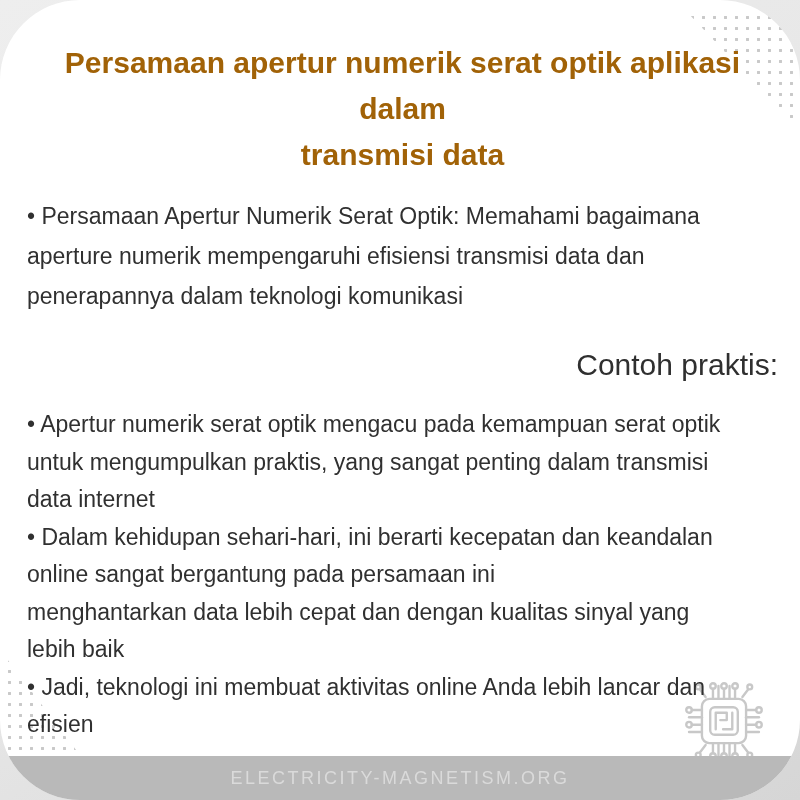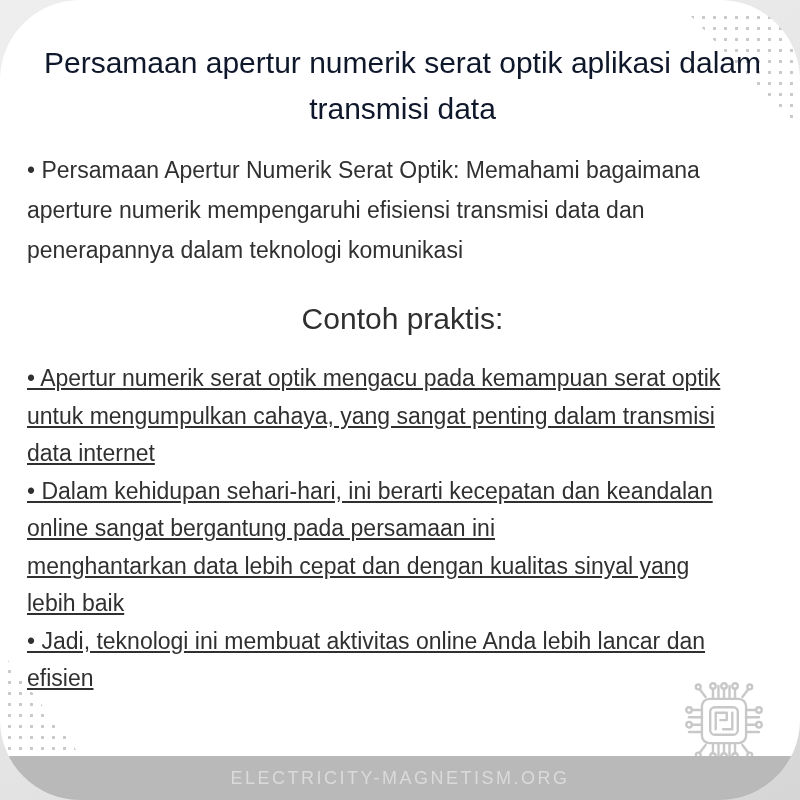--- a/index.html
+++ b/index.html
@@ -39,43 +39,42 @@
   }
   .content {
     position: relative;
     z-index: 1;
     padding: 40px 22px 0 27px;
     color: #303030;
   }
   .title {
     text-align: center;
     font-size: 30px;
-    font-weight: 400;
+    font-weight: 700;
     line-height: 46px;
     margin: 0;
-    color: #0f172a;
+    color: #a16207;
   }
   .intro {
     margin-top: 18px;
     font-size: 23px;
     line-height: 40px;
   }
   .section-heading {
-    text-align: center;
+    text-align: right;
     font-size: 30px;
     font-weight: 400;
     line-height: 42px;
     margin: 28px 0 12px 0;
     color: #2f2f2f;
   }
   .bullets {
     margin-top: 20px;
     font-size: 23px;
     line-height: 37.5px;
-    text-decoration: underline;
   }
   .line { white-space: nowrap; }
   .footer-bar {
     position: absolute;
     left: 0; right: 0; bottom: 0;
     height: 44px;
     background: #b9b9b9;
     display: flex;
     align-items: center;
     justify-content: center;
@@ -159,21 +158,21 @@
       <div class="line">• Persamaan Apertur Numerik Serat Optik: Memahami bagaimana</div>
       <div class="line">aperture numerik mempengaruhi efisiensi transmisi data dan</div>
       <div class="line">penerapannya dalam teknologi komunikasi</div>
     </div>
 
     <h2 class="section-heading">Contoh praktis:</h2>
 
     <div class="bullets">
       <div>
         <div class="line">• Apertur numerik serat optik mengacu pada kemampuan serat optik</div>
-        <div class="line">untuk mengumpulkan cahaya, yang sangat penting dalam transmisi</div>
+        <div class="line">untuk mengumpulkan praktis, yang sangat penting dalam transmisi</div>
         <div class="line">data internet</div>
       </div>
       <div>
         <div class="line">• Dalam kehidupan sehari-hari, ini berarti kecepatan dan keandalan</div>
         <div class="line">online sangat bergantung pada persamaan ini</div>
       </div>
       <div>
         <div class="line">menghantarkan data lebih cepat dan dengan kualitas sinyal yang</div>
         <div class="line">lebih baik</div>
       </div>

